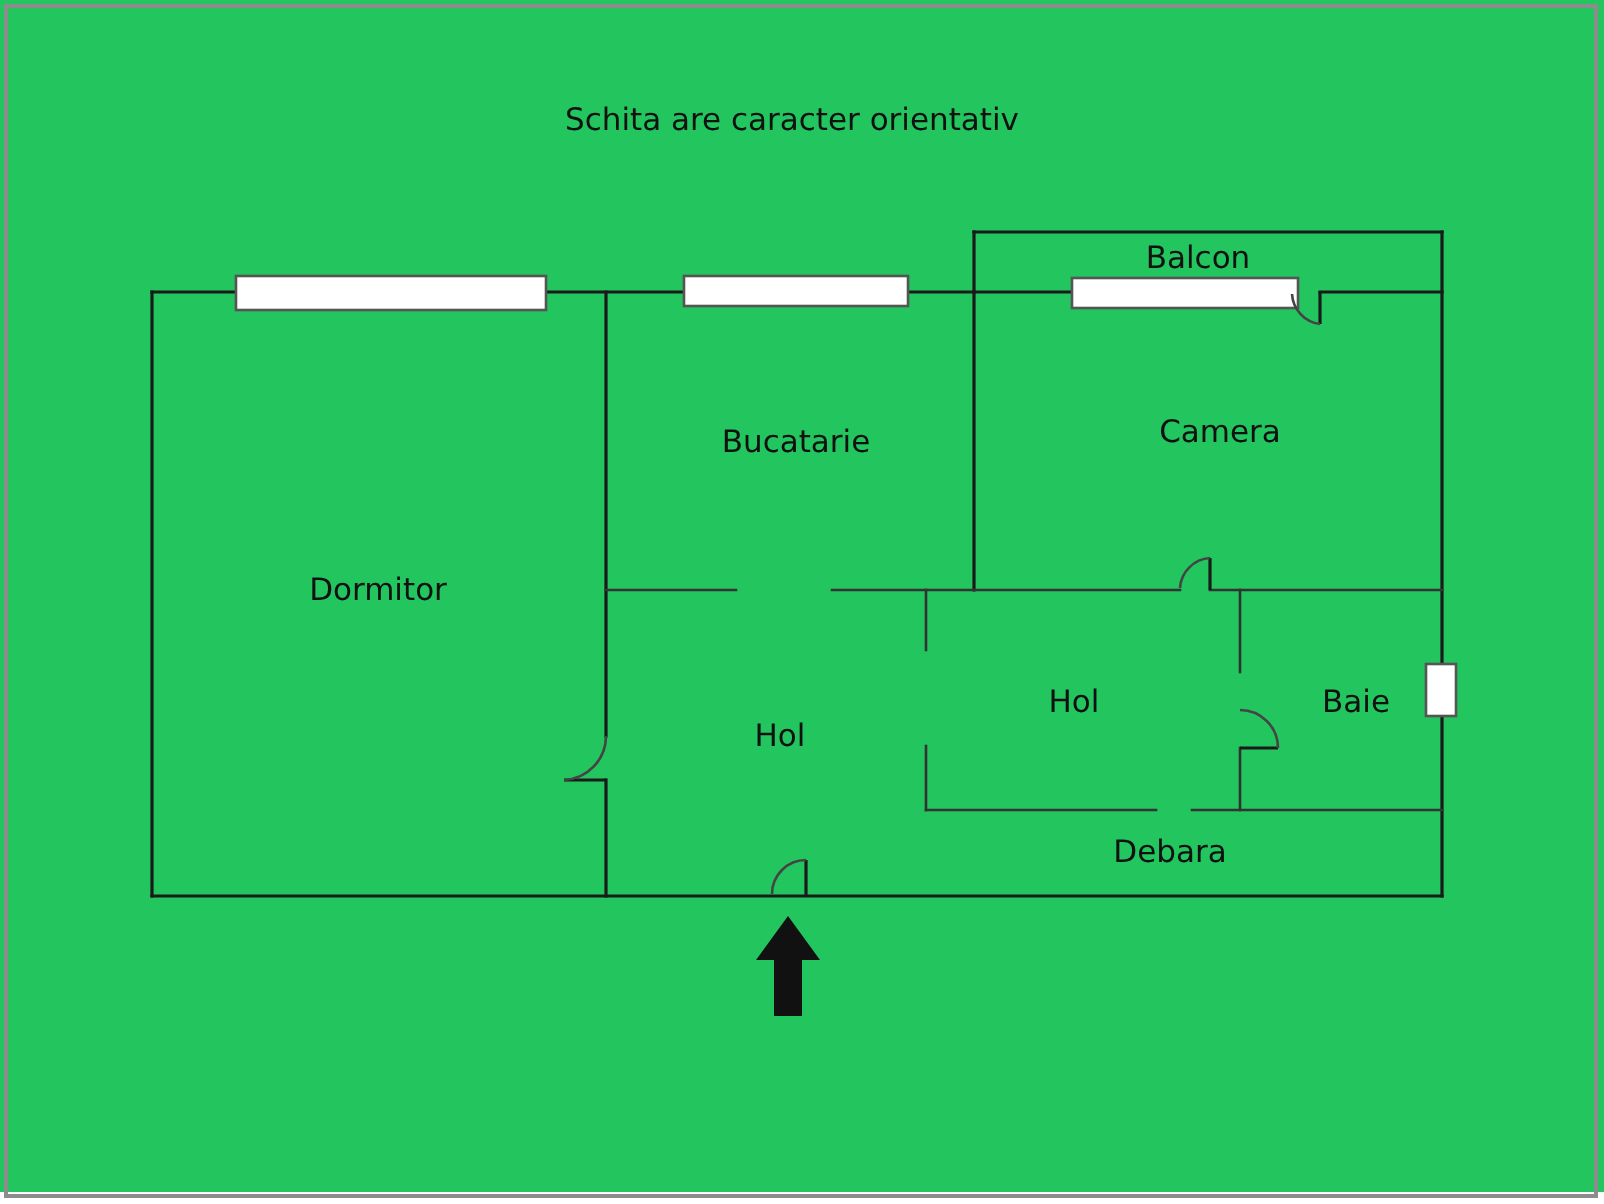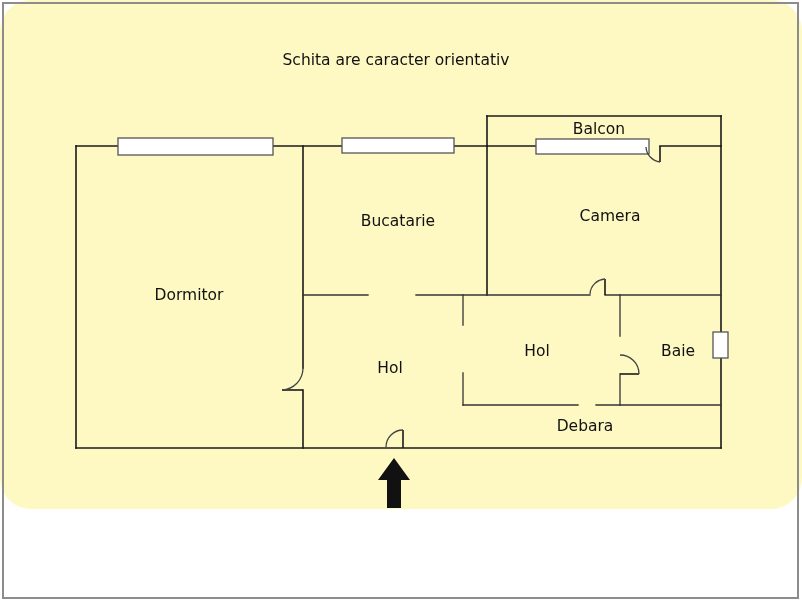--- a/index.html
+++ b/index.html
@@ -10,24 +10,23 @@
   }
   body {
     width: 802px;
     height: 602px;
     font-family: "DejaVu Sans", "Liberation Sans", sans-serif;
     overflow: hidden;
   }
   #page {
     position: relative;
     width: 802px;
-    height: 509px;
-    background: #fef9c3;
+    height: 596px;
+    background: #22c55e;
     box-sizing: border-box;
-    border-radius: 31px;
   }
   #outer-frame {
     position: absolute;
     left: 2px;
     top: 2px;
     width: 797px;
     height: 597px;
     border: 2px solid #8c8c8c;
     box-sizing: border-box;
     pointer-events: none;

